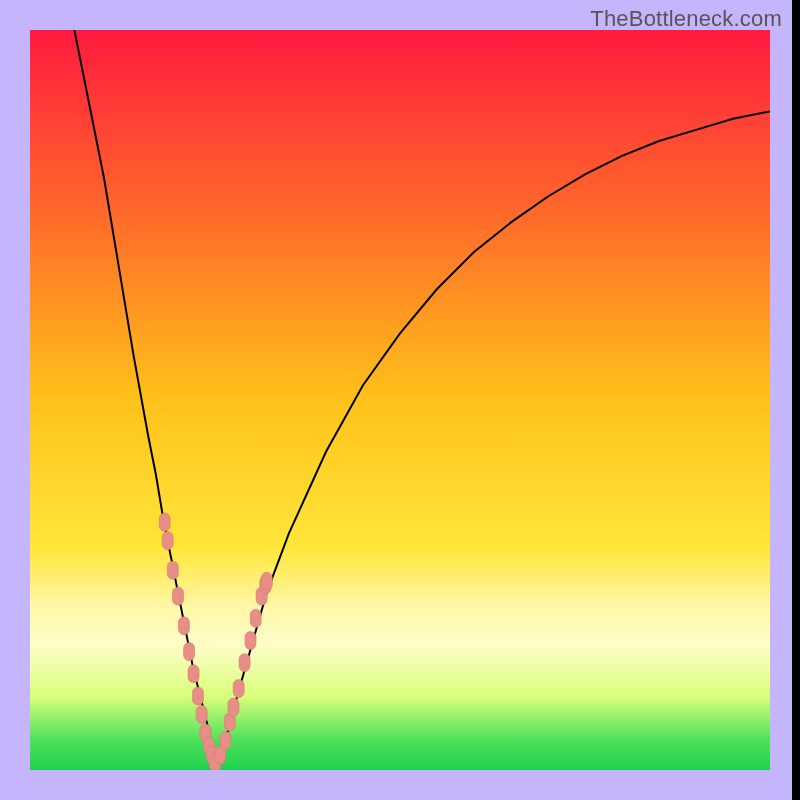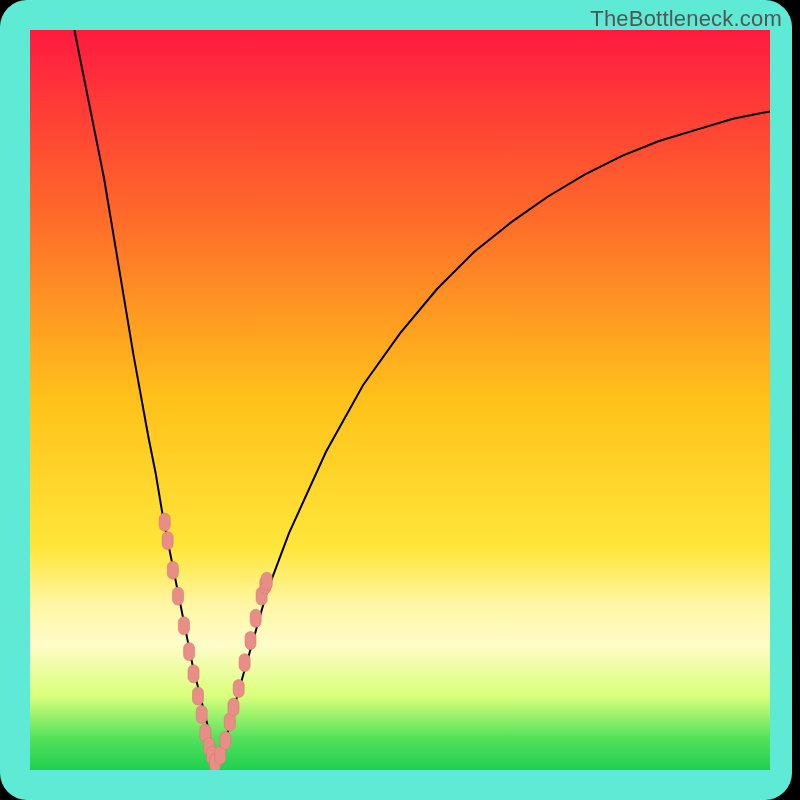--- a/index.html
+++ b/index.html
@@ -8,22 +8,21 @@
     width: 800px;
     height: 800px;
     overflow: hidden;
     background: #000;
     font-family: Arial, Helvetica, sans-serif;
   }
   .frame {
     position: relative;
     width: 792px;
     height: 800px;
-    background: #5eead4;
-    border-radius: 27px;
+    background: #c4b5fd;
   }
   .plot-area {
     position: absolute;
     left: 30px;
     top: 30px;
     width: 740px;
     height: 740px;
     
     
   }

